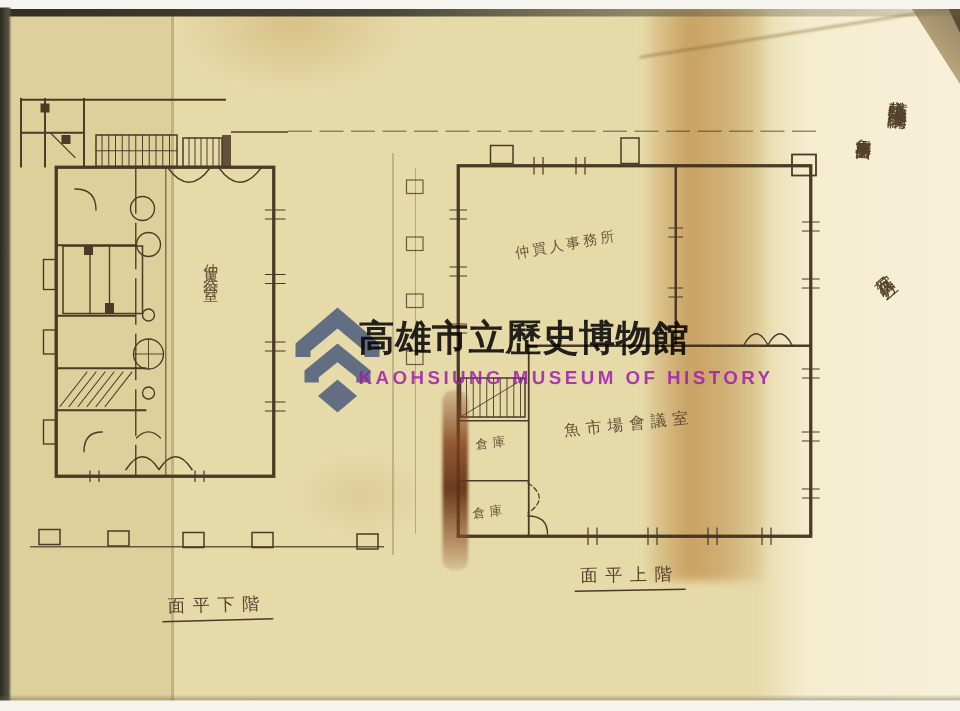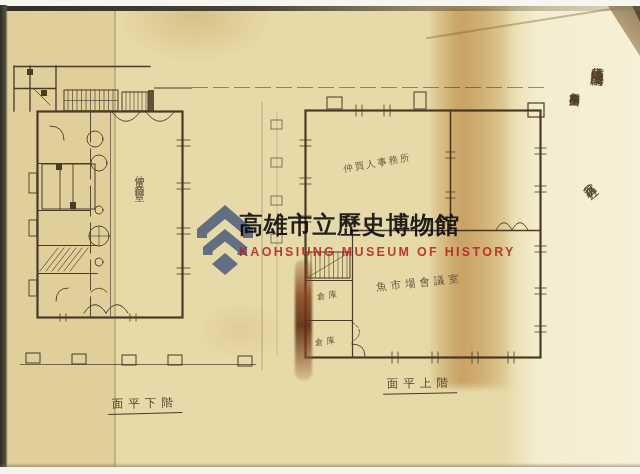--- a/index.html
+++ b/index.html
@@ -43,21 +43,21 @@
   .caption{font-size:11.5px;letter-spacing:5px;border-bottom:1.2px solid #4a3926;padding:0 4px 2px 4px;}
   .caption-left{left:108px;top:396px;transform:rotate(-1.5deg);}
   .caption-right{left:383px;top:376px;transform:rotate(-1deg);}
   .title-col1{left:589px;top:56px;font-size:13px;letter-spacing:1px;transform:rotate(4deg);}
   .title-col2{left:569px;top:84px;font-size:10.5px;letter-spacing:.5px;transform:rotate(4deg);}
   .title-col3{left:572px;top:179px;font-size:11.5px;letter-spacing:1px;transform:rotate(-40deg);transform-origin:top center;}
   
   .wm-cjk{left:239px;top:209px;font-family:Liberation Sans, sans-serif;font-weight:bold;
     font-size:24px;letter-spacing:.5px;color:#000000;opacity:.85;}
   .wm-en{left:239px;top:245px;font-family:"Liberation Sans",sans-serif;
-    font-size:12.5px;letter-spacing:2.3px;color:#b91c1c;opacity:.85;font-weight:bold;}
+    font-size:12.5px;letter-spacing:2.3px;color:#a21caf;opacity:.85;font-weight:bold;}
   .wm-logo{left:195px;top:203px;opacity:.82;}
 </style>
 </head>
 <body>
 
 <div class="stage">
 
   <div class="abs left-shade"></div>
   <div class="abs crease-v"></div>
   <div class="abs blotch1"></div>

